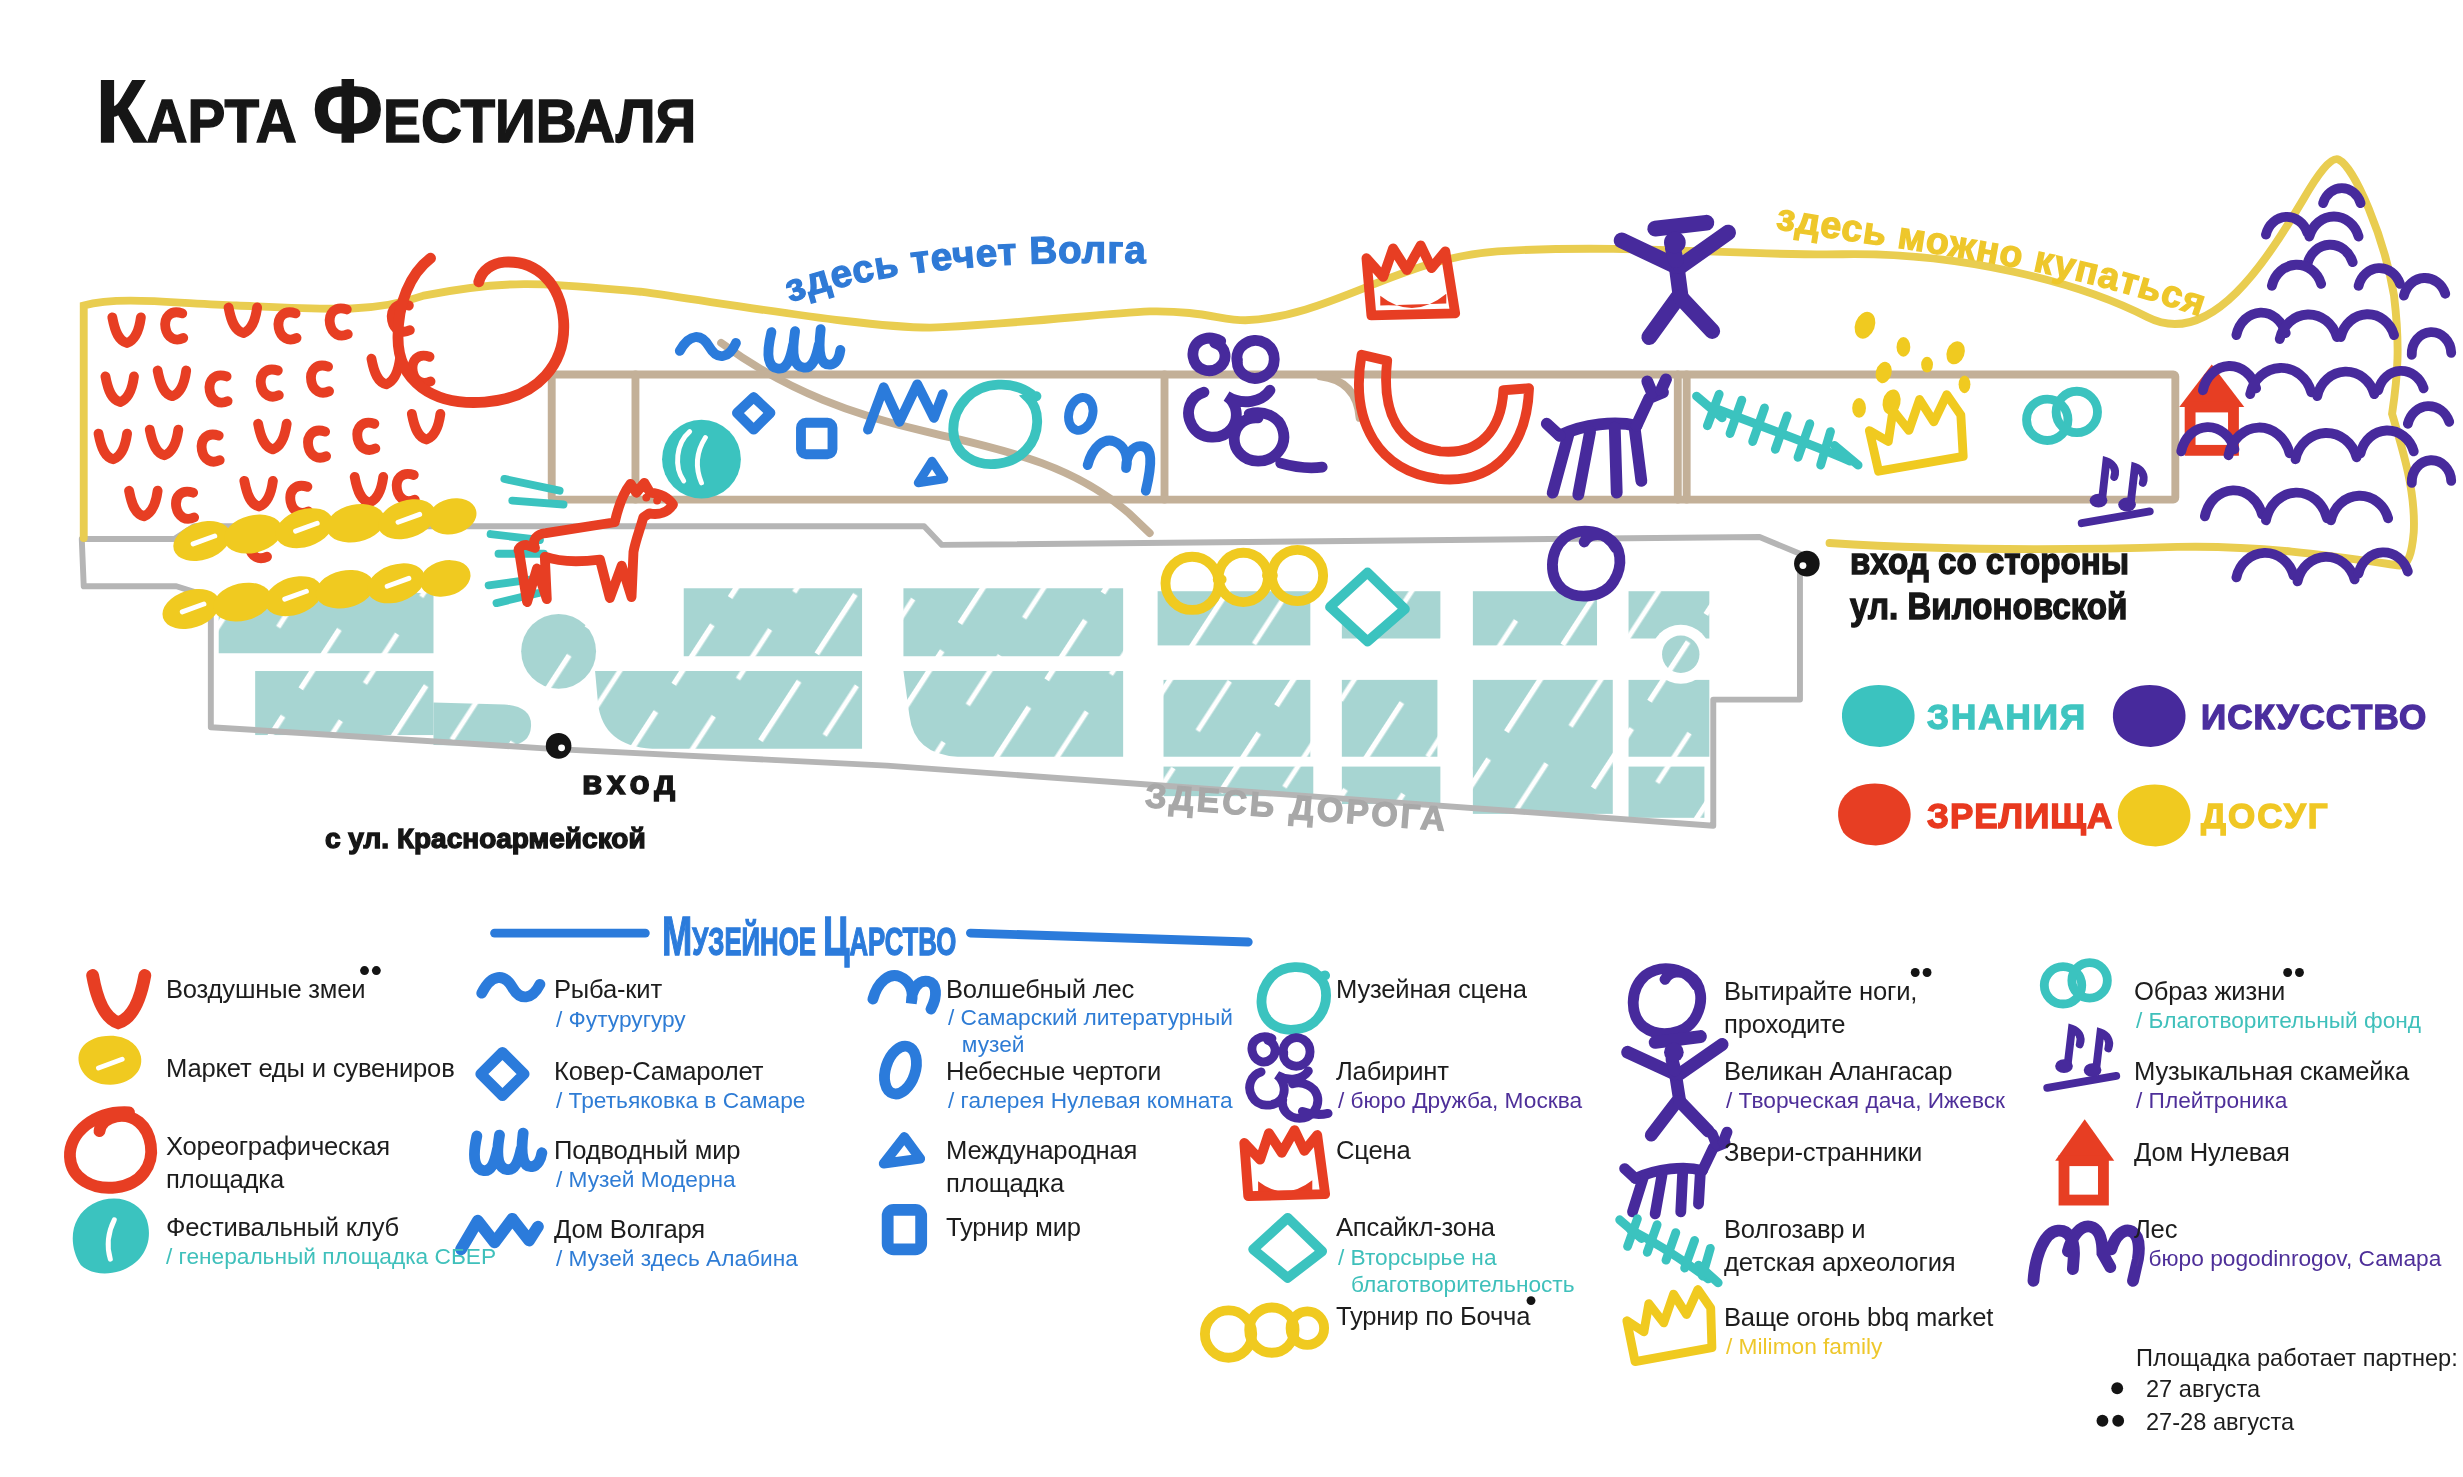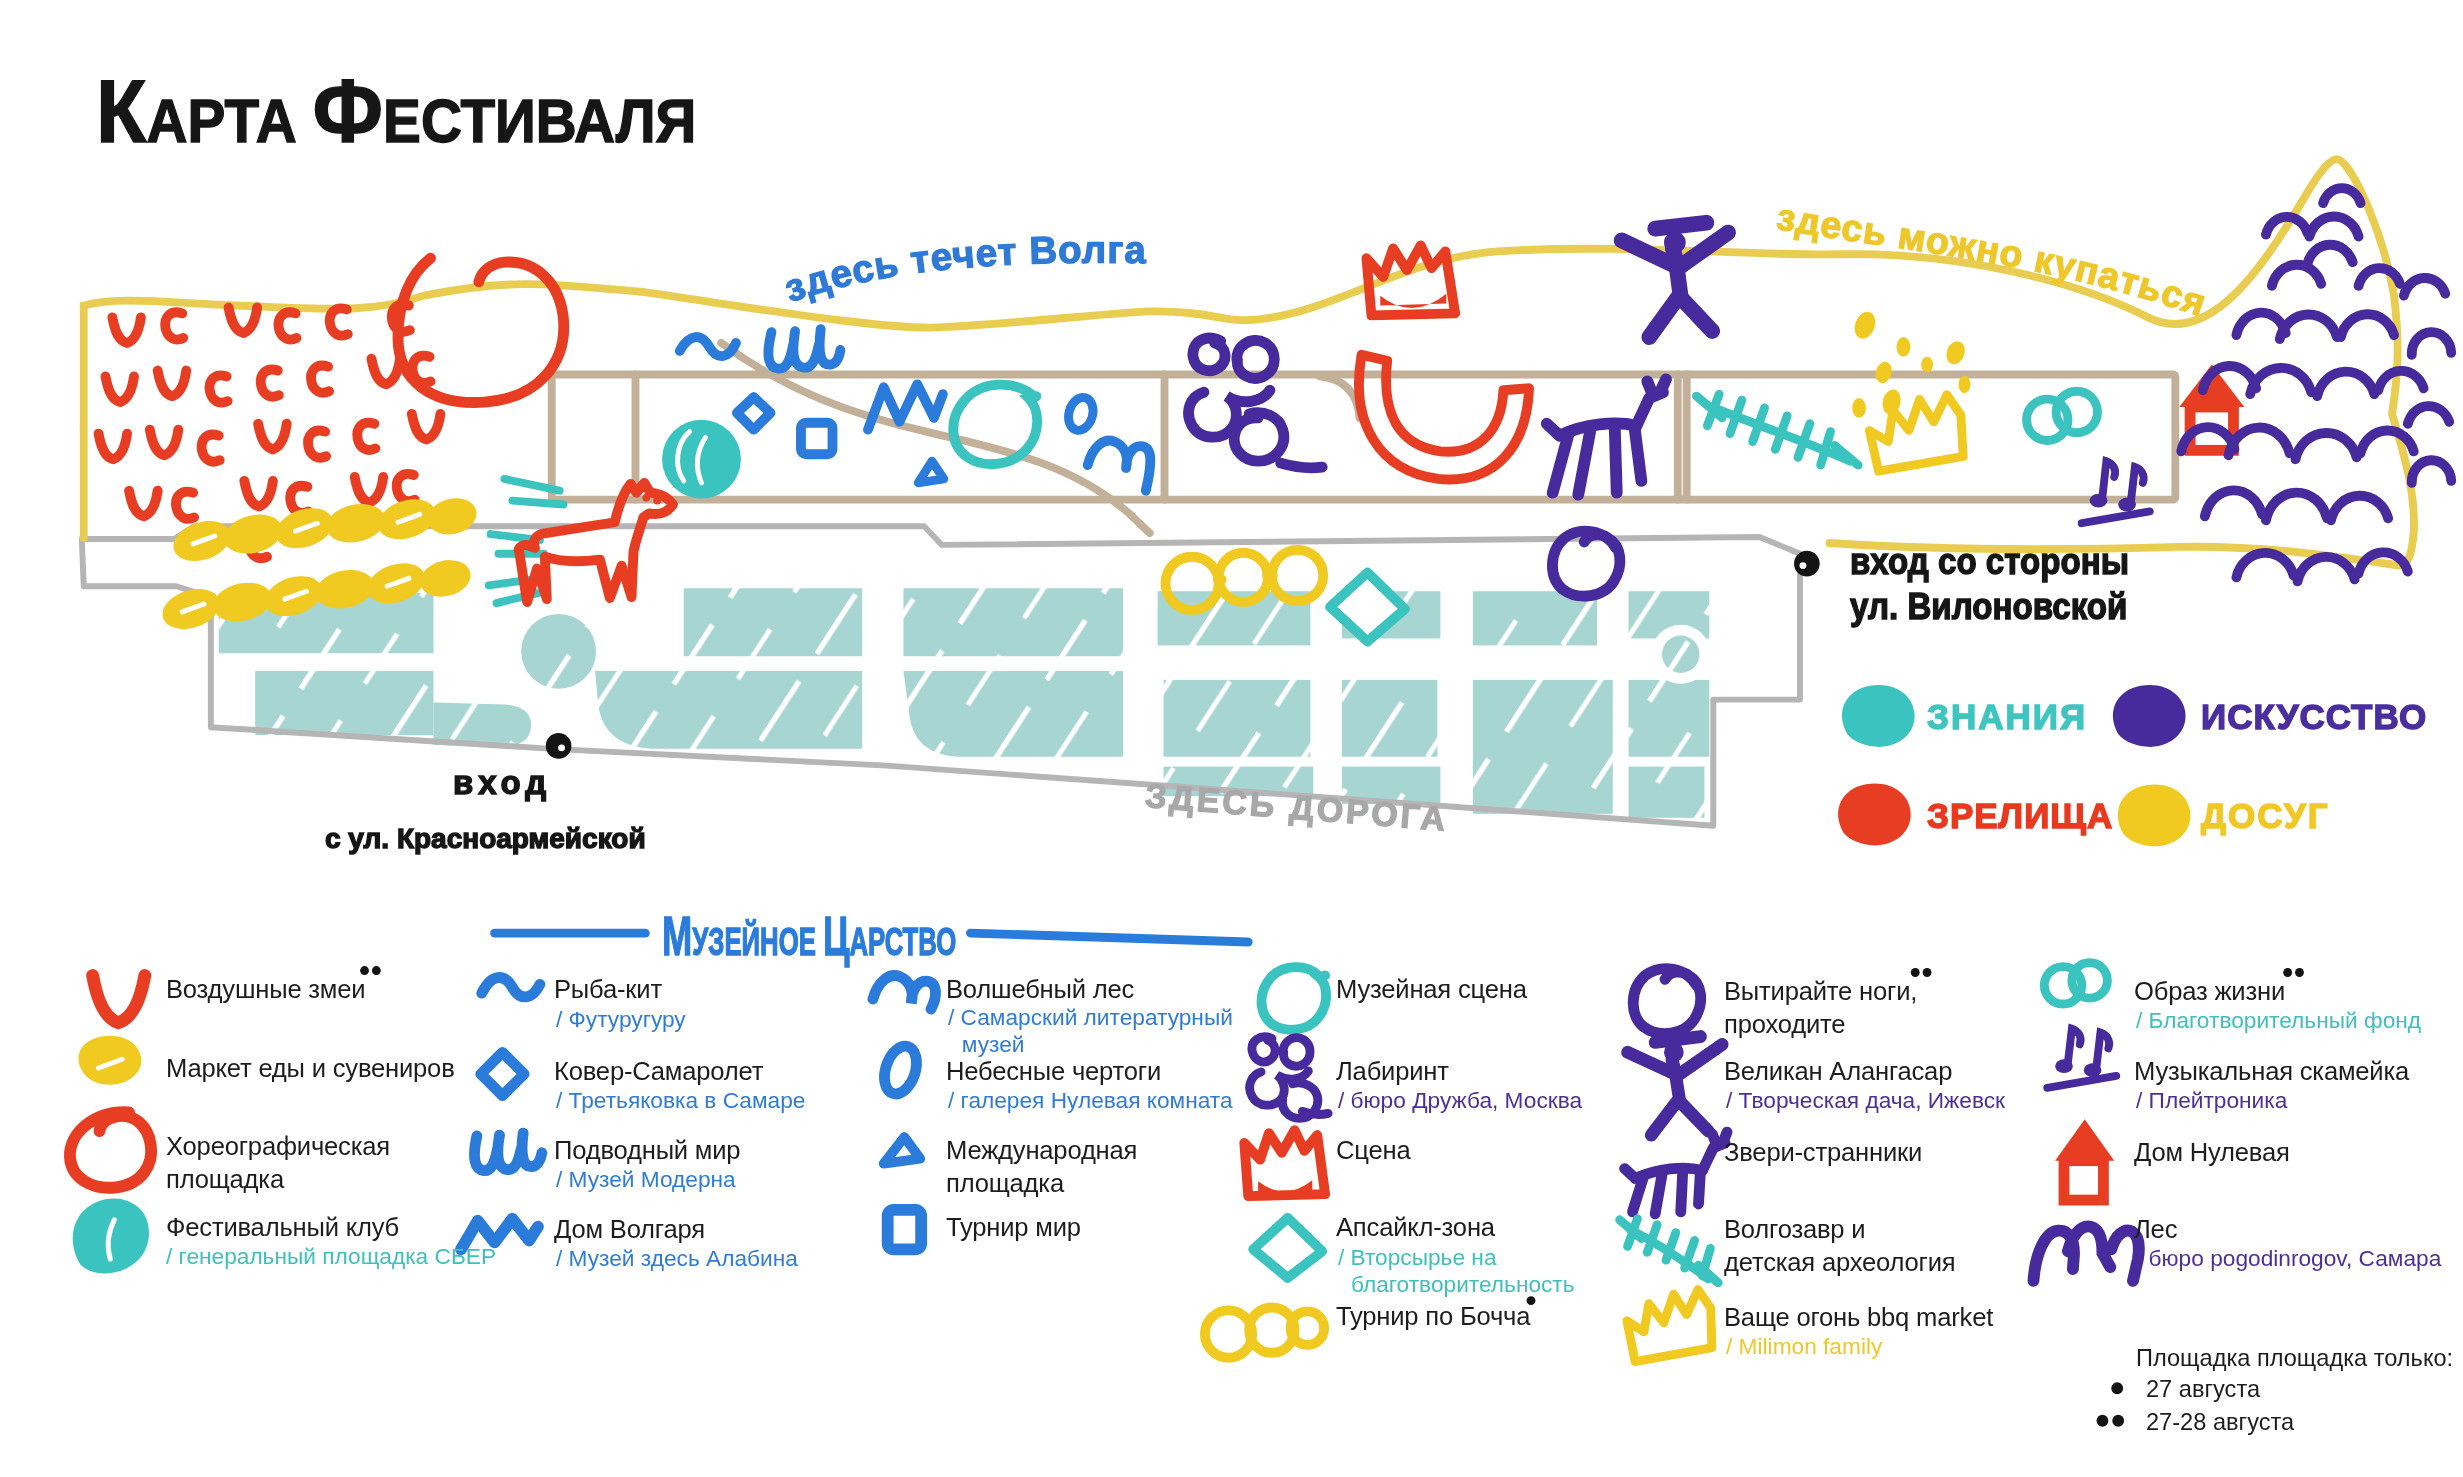--- a/index.html
+++ b/index.html
@@ -364,21 +364,21 @@
 <circle cx="1944" cy="987" r="4.5" fill="#141414"></circle>
     <circle cx="1956" cy="987" r="4.5" fill="#141414"></circle>
 <circle cx="2322" cy="987" r="4.5" fill="#141414"></circle>
     <circle cx="2334" cy="987" r="4.5" fill="#141414"></circle>
 <circle cx="1554" cy="1320" r="4.5" fill="#141414"></circle>
 
 </svg>
 <div class="t hw" style="left:96px;top:60px;font-size:61px;letter-spacing:0px;transform:scaleX(.93);transform-origin:0 0"><span style="font-size:89px">К</span>АРТА <span style="font-size:89px">Ф</span>ЕСТИВАЛЯ</div>
 
 <div class="t hw" style="left:1850px;top:539px;font-size:36px;letter-spacing:0px;line-height:45px;transform:scaleX(.92);transform-origin:0 0">вход со стороны<br>ул. Вилоновской</div>
-<div class="t hw" style="left:453px;top:764px;width:227px;text-align:left;font-size:33px;letter-spacing:4.9px">вход</div>
+<div class="t hw" style="left:453px;top:764px;width:227px;text-align:right;font-size:33px;letter-spacing:4.9px">вход</div>
 <div class="t hw" style="left:325px;top:823px;width:483px;text-align:left;font-size:28px;letter-spacing:0px">с ул. Красноармейской</div>
 <div class="t" style="left:1145px;top:788px;font-size:34px;font-weight:700;letter-spacing:3px;color:#a8a8a8;-webkit-text-stroke:1.3px #a8a8a8;transform:rotate(4.5deg)">ЗДЕСЬ ДОРОГА</div>
 
 <div class="t" style="left:662px;top:904px;font-size:39px;font-weight:700;color:#2b7bdb;-webkit-text-stroke:1.3px #2b7bdb;letter-spacing:0px;transform:scaleX(.66);transform-origin:0 0"><span style="font-size:55px">М</span>УЗЕЙНОЕ <span style="font-size:55px">Ц</span>АРСТВО</div>
 
 <div class="t hw" style="left:1927px;top:697px;font-size:35px;letter-spacing:2px;color:#3fc5c0">ЗНАНИЯ</div>
 <div class="t hw" style="left:2201px;top:697px;font-size:35px;letter-spacing:1px;color:#4b2e9e">ИСКУССТВО</div>
 <div class="t hw" style="left:1927px;top:796px;font-size:35px;letter-spacing:1px;color:#e8391f">ЗРЕЛИЩА</div>
 <div class="t hw" style="left:2201px;top:796px;font-size:35px;letter-spacing:2px;color:#f0c724">ДОСУГ</div>
 
@@ -421,16 +421,16 @@
 <div class="t sub yel" style="left:1726px;top:1333px">/ Milimon family</div>
 
 <div class="t main" style="left:2134px;top:975px">Образ жизни</div>
 <div class="t sub teal" style="left:2136px;top:1007px">/ Благотворительный фонд</div>
 <div class="t main" style="left:2134px;top:1055px">Музыкальная скамейка</div>
 <div class="t sub purple" style="left:2136px;top:1087px">/ Плейтроника</div>
 <div class="t main" style="left:2134px;top:1136px">Дом Нулевая</div>
 <div class="t main" style="left:2134px;top:1213px">Лес</div>
 <div class="t sub purple" style="left:2136px;top:1245px">/ бюро pogodinrogov, Самара</div>
 
-<div class="t" style="left:2136px;top:1345px;font-size:23.6px;color:#1d1d1d">Площадка площадка только:</div>
+<div class="t" style="left:2136px;top:1345px;font-size:23.6px;color:#1d1d1d">Площадка работает партнер:</div>
 <div class="t" style="left:2146px;top:1376px;font-size:23.6px;color:#1d1d1d">27 августа</div>
 <div class="t" style="left:2146px;top:1409px;font-size:23.6px;color:#1d1d1d">27-28 августа</div>
 
 
 </body></html>

